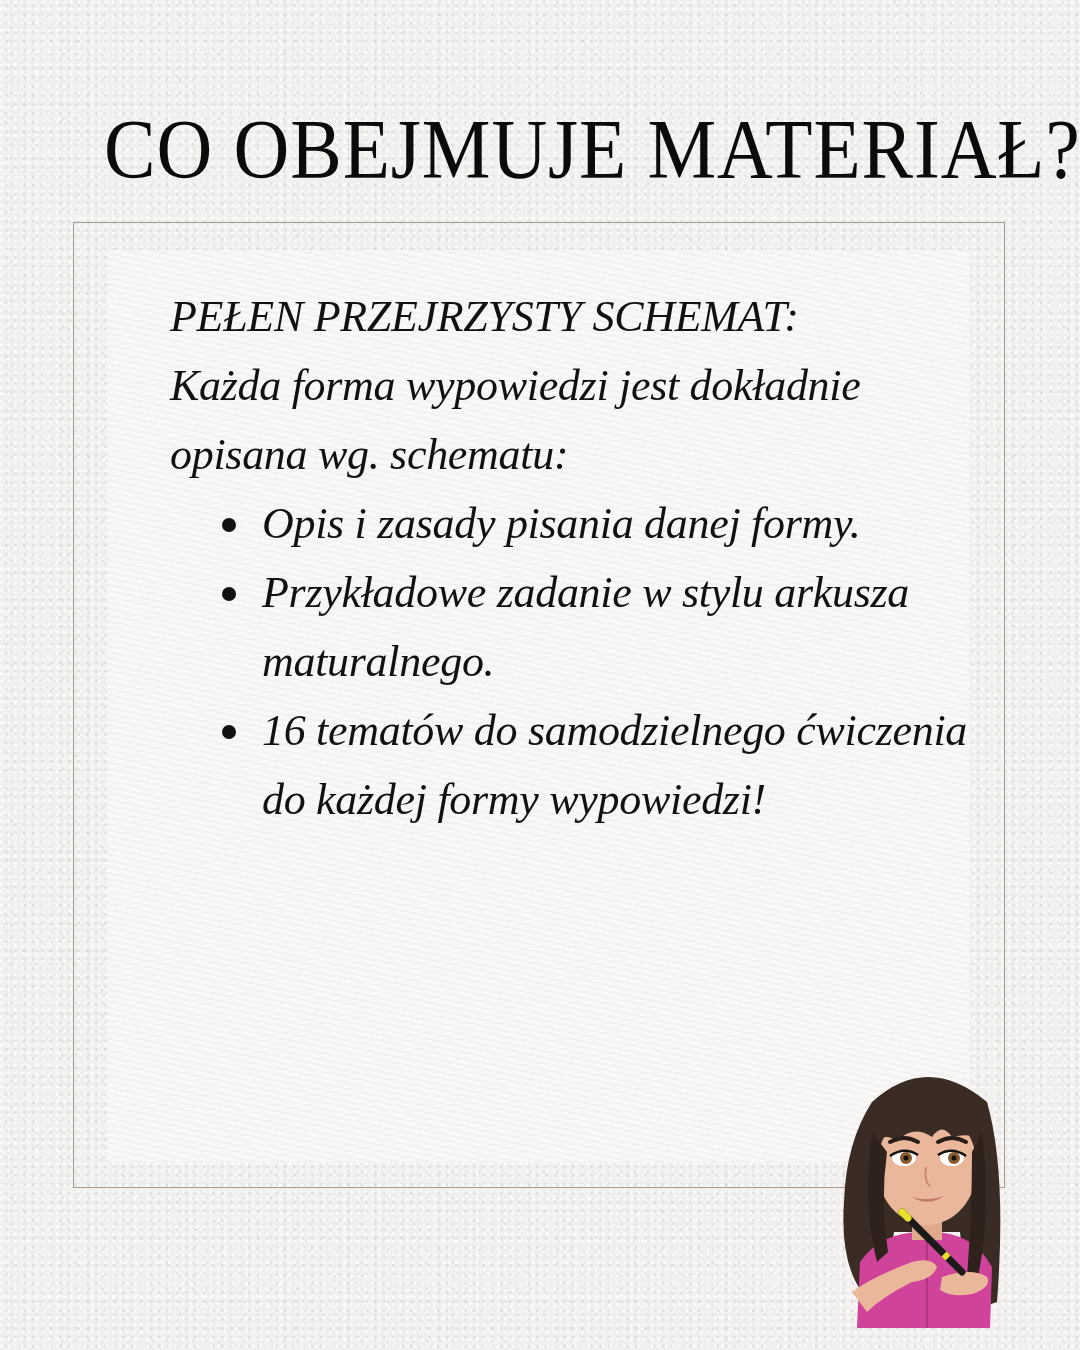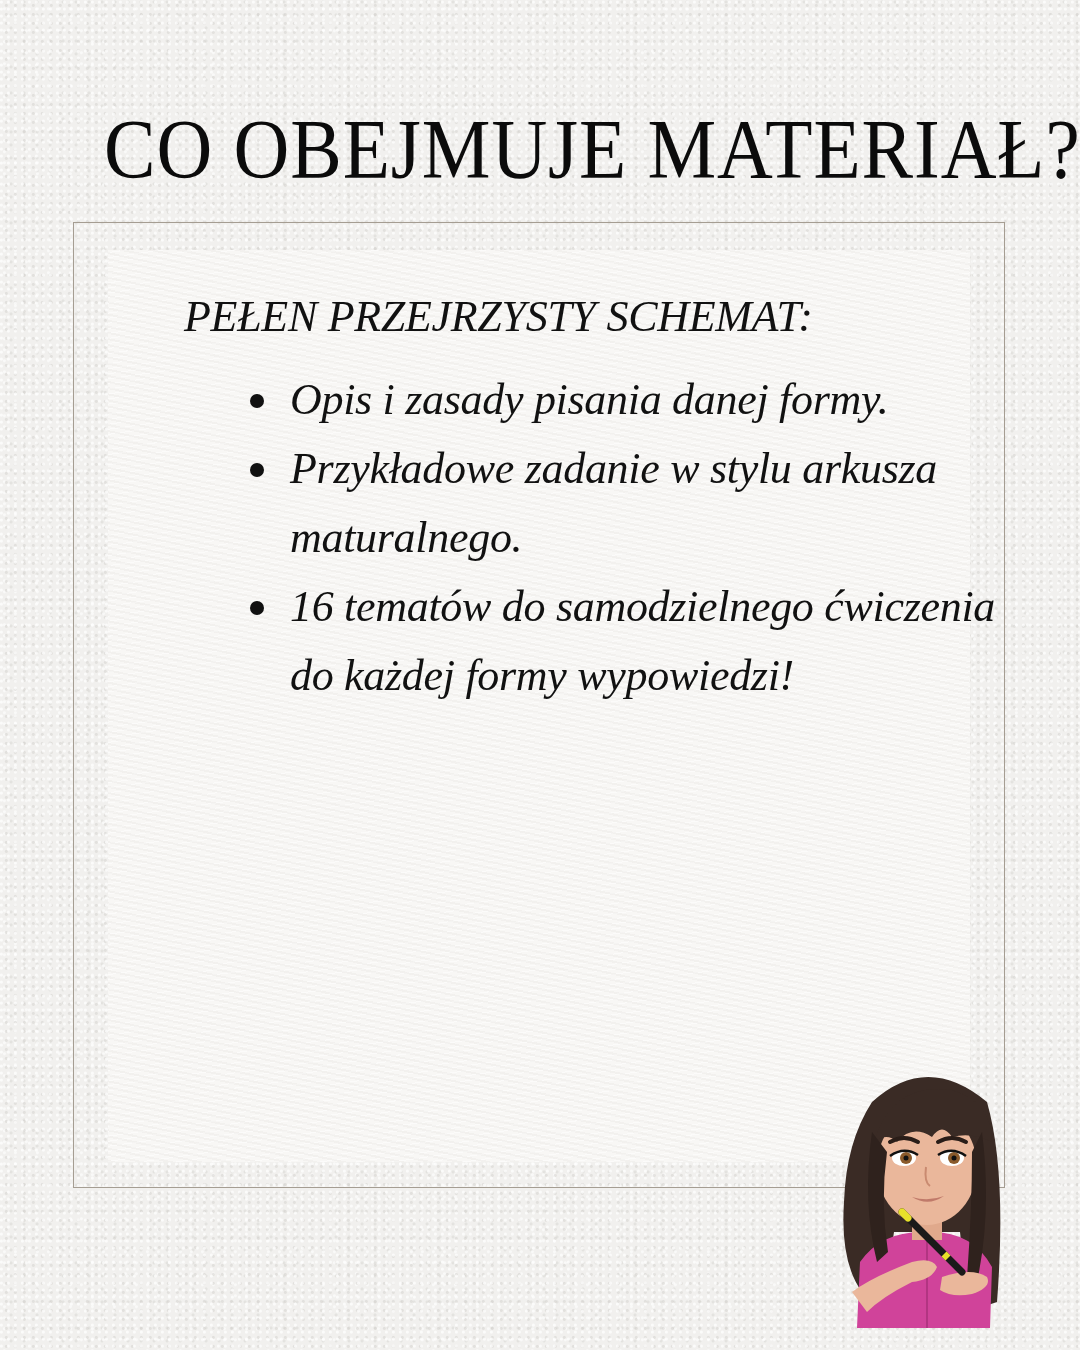--- a/index.html
+++ b/index.html
@@ -28,43 +28,44 @@
       border: 1.5px solid #a59d92; box-sizing: border-box;
     }
     .paper {
       position: absolute; left: 108px; top: 250px; width: 862px; height: 912px;
       background-color: #f8f7f5;
       background-image:
         repeating-linear-gradient(12deg, rgba(225,222,218,0.25) 0 2px, transparent 2px 6px),
         repeating-linear-gradient(-8deg, rgba(255,255,255,0.5) 0 1px, transparent 1px 5px);
     }
     .content {
-      position: absolute; left: 184px; top: 282px; width: 800px;
+      position: absolute; left: 170px; top: 282px; width: 800px;
       font-style: italic; font-size: 44px; line-height: 69px;
       letter-spacing: -0.3px;
     }
     .content p { margin: 0; }
-    .bullets { list-style: none; margin: 14px; padding: 0 0 0 92px; }
+    .bullets { list-style: none; margin: 0; padding: 0 0 0 92px; }
     .bullets li { position: relative; }
     .bullets li::before {
       content: ""; position: absolute; left: -40px; top: 29px;
       width: 14px; height: 14px; border-radius: 50%; background: #111;
     }
     .avatar { position: absolute; left: 832px; top: 1062px; width: 190px; height: 266px; }
   </style>
 </head>
 <body>
 
 <h1 class="title">CO OBEJMUJE MATERIAŁ?</h1>
 
 <div class="frame"></div>
 <div class="paper"></div>
 
 <div class="content">
   <p>PEŁEN PRZEJRZYSTY SCHEMAT:</p>
+  <p style="width:740px">Każda forma wypowiedzi jest dokładnie opisana wg. schematu:</p>
   <ul class="bullets">
     <li style="width:690px">Opis i zasady pisania danej formy.</li>
     <li style="width:690px">Przykładowe zadanie w stylu arkusza maturalnego.</li>
     <li style="width:720px">16 tematów do samodzielnego ćwiczenia do każdej formy wypowiedzi!</li>
   </ul>
 </div>
 
 <svg class="avatar" viewBox="0 0 190 266" xmlns="http://www.w3.org/2000/svg">
 
   <path d="M40 40 Q95 -10 155 40 Q175 110 165 240 L150 245 Q130 200 128 170 L62 170 Q58 210 30 230 Q8 200 12 140 Q14 80 40 40 Z" fill="#3a2b25"></path>

